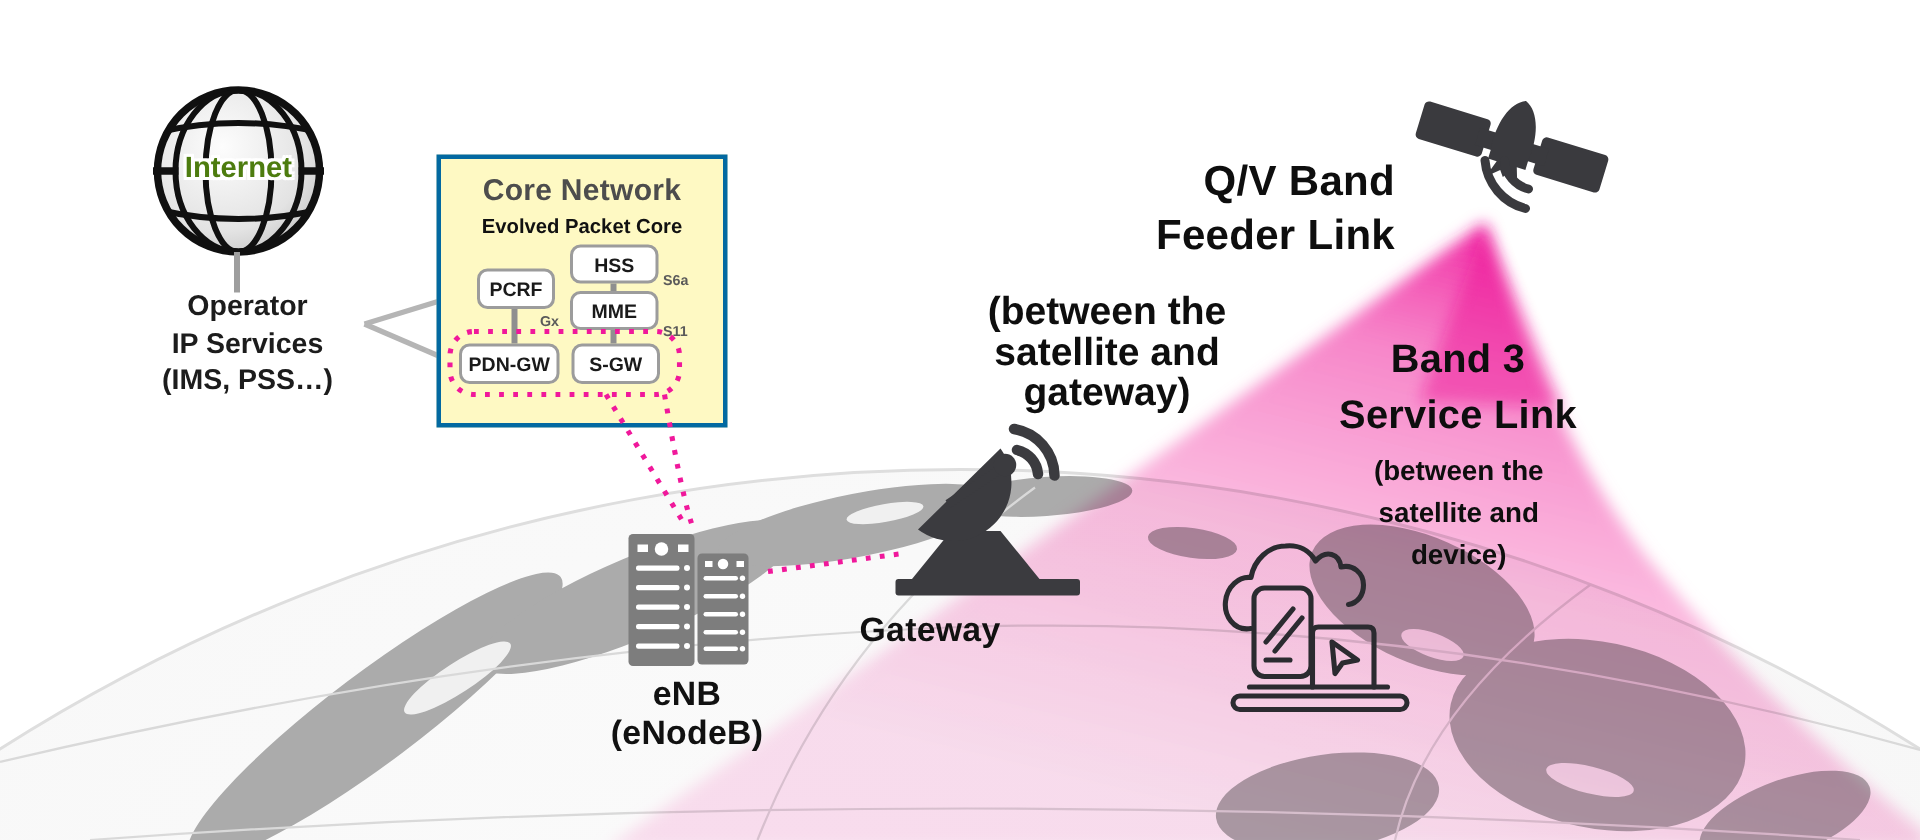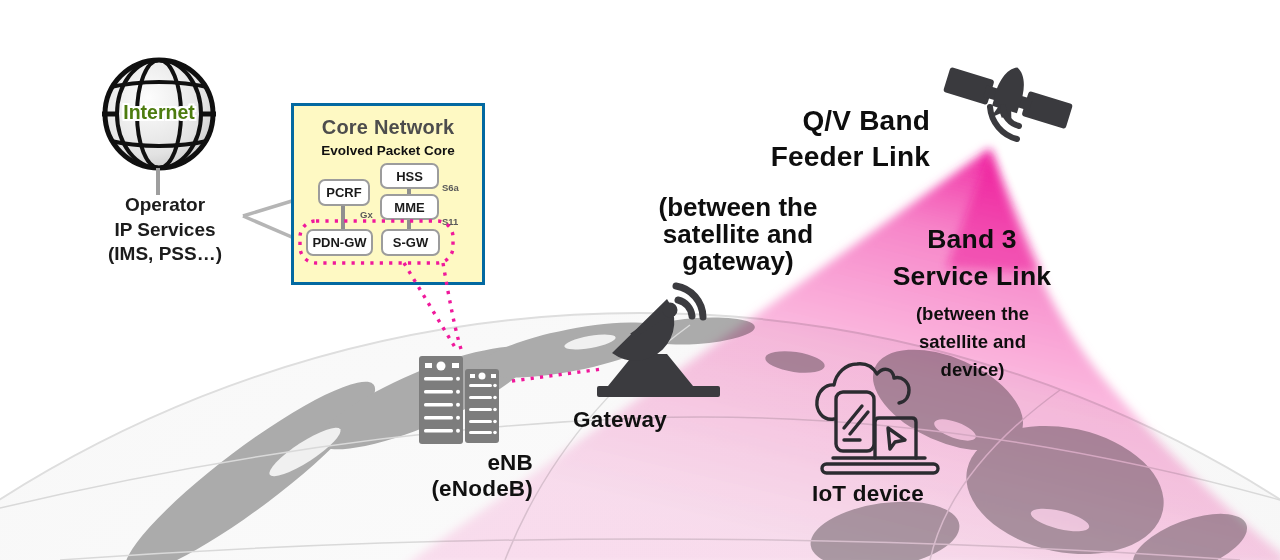--- a/index.html
+++ b/index.html
@@ -33,21 +33,21 @@
   #node-pcrf{left:24px;top:73px;width:52px;height:27px;}
   #node-hss{left:86px;top:57px;width:59px;height:26px;}
   #node-mme{left:86px;top:88px;width:59px;height:26px;}
   #node-pdngw{left:12px;top:123px;width:67px;height:27px;}
   #node-sgw{left:87px;top:123px;width:59px;height:27px;}
   .conn{position:absolute;background:#8f8f8f;}
   .iface{position:absolute;font-size:9.5px;font-weight:600;color:#5a5a5a;}
   #iface-gx{left:66px;top:103px;}
   #iface-s6a{left:148px;top:76px;}
   #iface-s11{left:148px;top:110px;}
-  #enb-label{left:383px;top:450px;width:150px;font-size:22.5px;line-height:26px;text-align:right;}
+  #enb-label{left:383px;top:450px;width:150px;font-size:22.5px;line-height:26px;}
   #gateway-label{left:550px;top:407px;width:140px;font-size:22.5px;}
   #iot-label{left:798px;top:481px;width:140px;font-size:22.5px;}
   #feeder-title{left:660px;top:103px;width:270px;font-size:28px;line-height:36px;color:#0e0e0e;text-align:right;}
   #feeder-subtitle{left:618px;top:194px;width:240px;font-size:26px;line-height:27px;color:#0e0e0e;font-weight:800;}
   #service-title{left:842px;top:221px;width:260px;font-size:26.5px;line-height:37px;color:#0e0e0e;}
   #service-subtitle{left:900px;top:300px;width:145px;font-size:18.5px;line-height:28px;color:#0e0e0e;font-weight:800;}
   #beam-svg{mix-blend-mode:multiply;}
 </style>
 </head>
 <body>
@@ -249,21 +249,20 @@
     <div>(IMS, PSS…)</div>
   </div>
 
   <div class="lbl lbl-bold" id="enb-label">
     <div>eNB</div>
     <div>(eNodeB)</div>
   </div>
 
   <div class="lbl lbl-bold" id="gateway-label">Gateway</div>
 
-  <div class="lbl lbl-bold" id="iot-label">IoT device</div>
 
   <div class="lbl lbl-bold" id="feeder-title">
     <div>Q/V Band</div>
     <div>Feeder Link</div>
   </div>
   <div class="lbl" id="feeder-subtitle">(between the satellite and gateway)</div>
 
   <div class="lbl lbl-bold" id="service-title">
     <div>Band 3</div>
     <div>Service Link</div>

